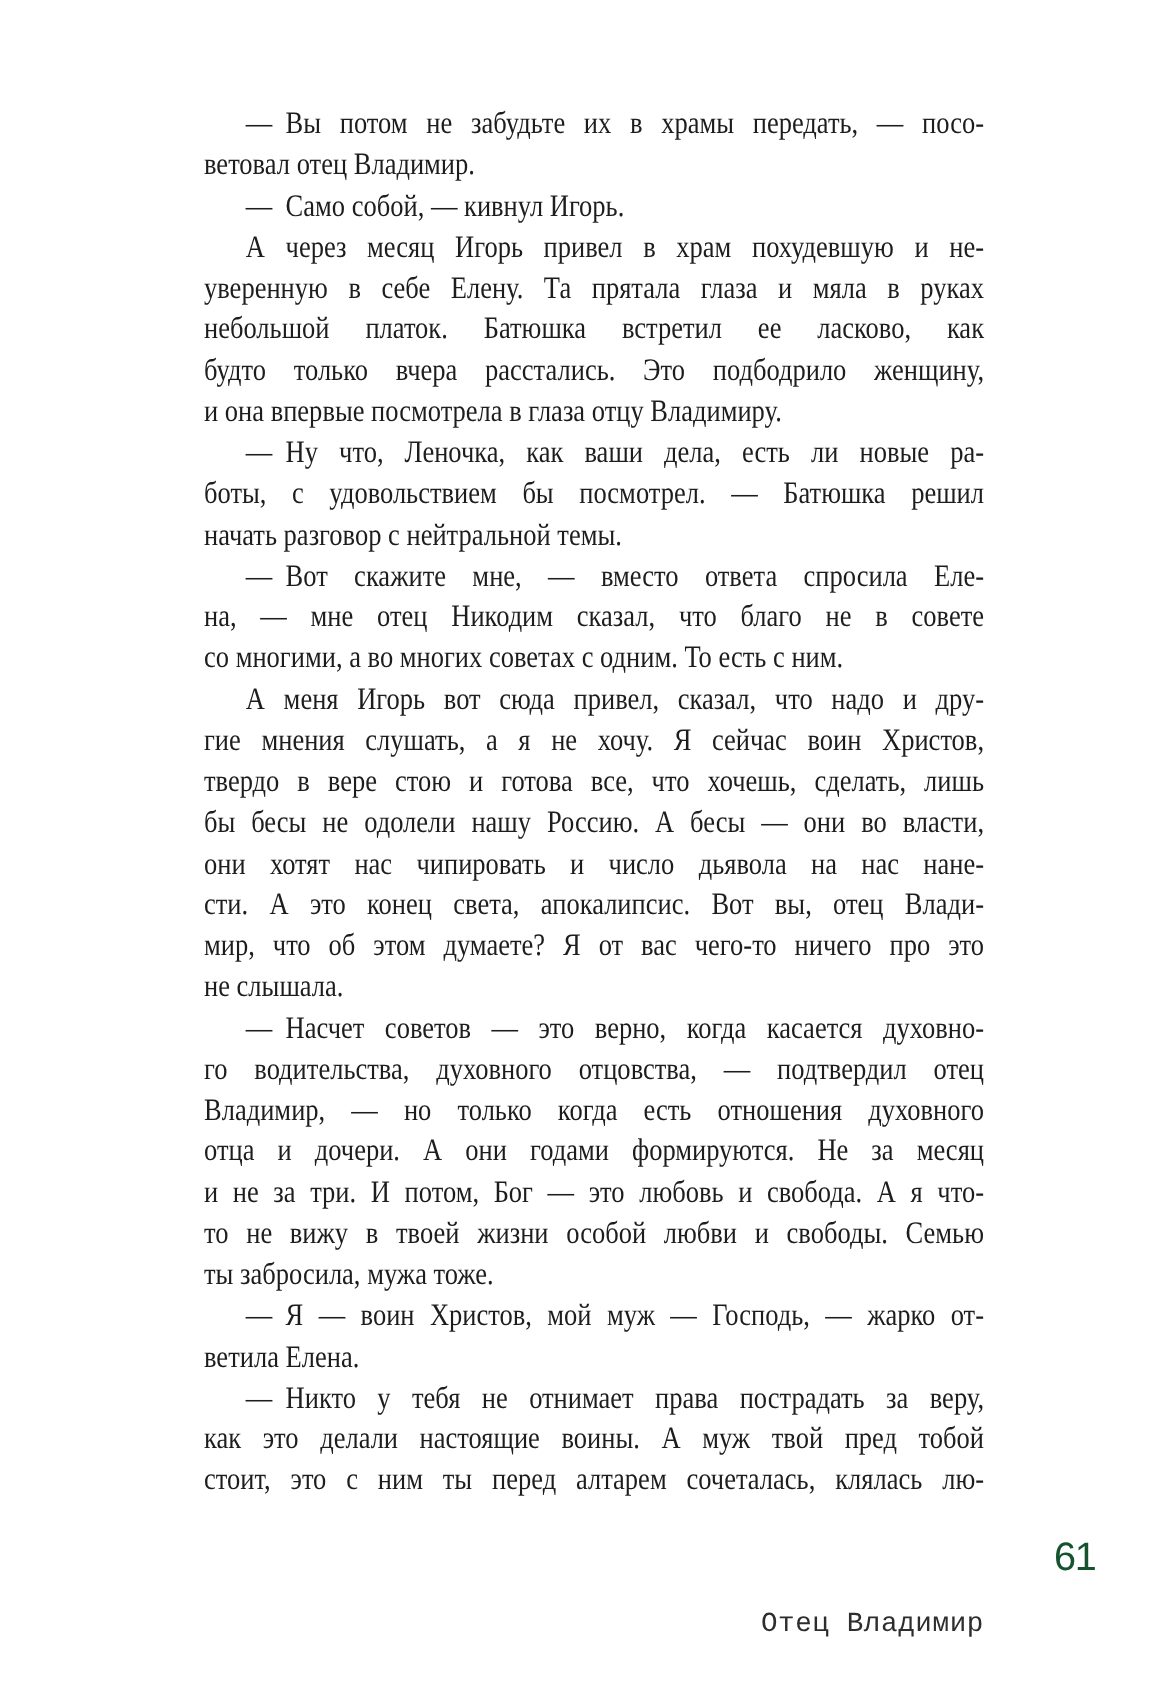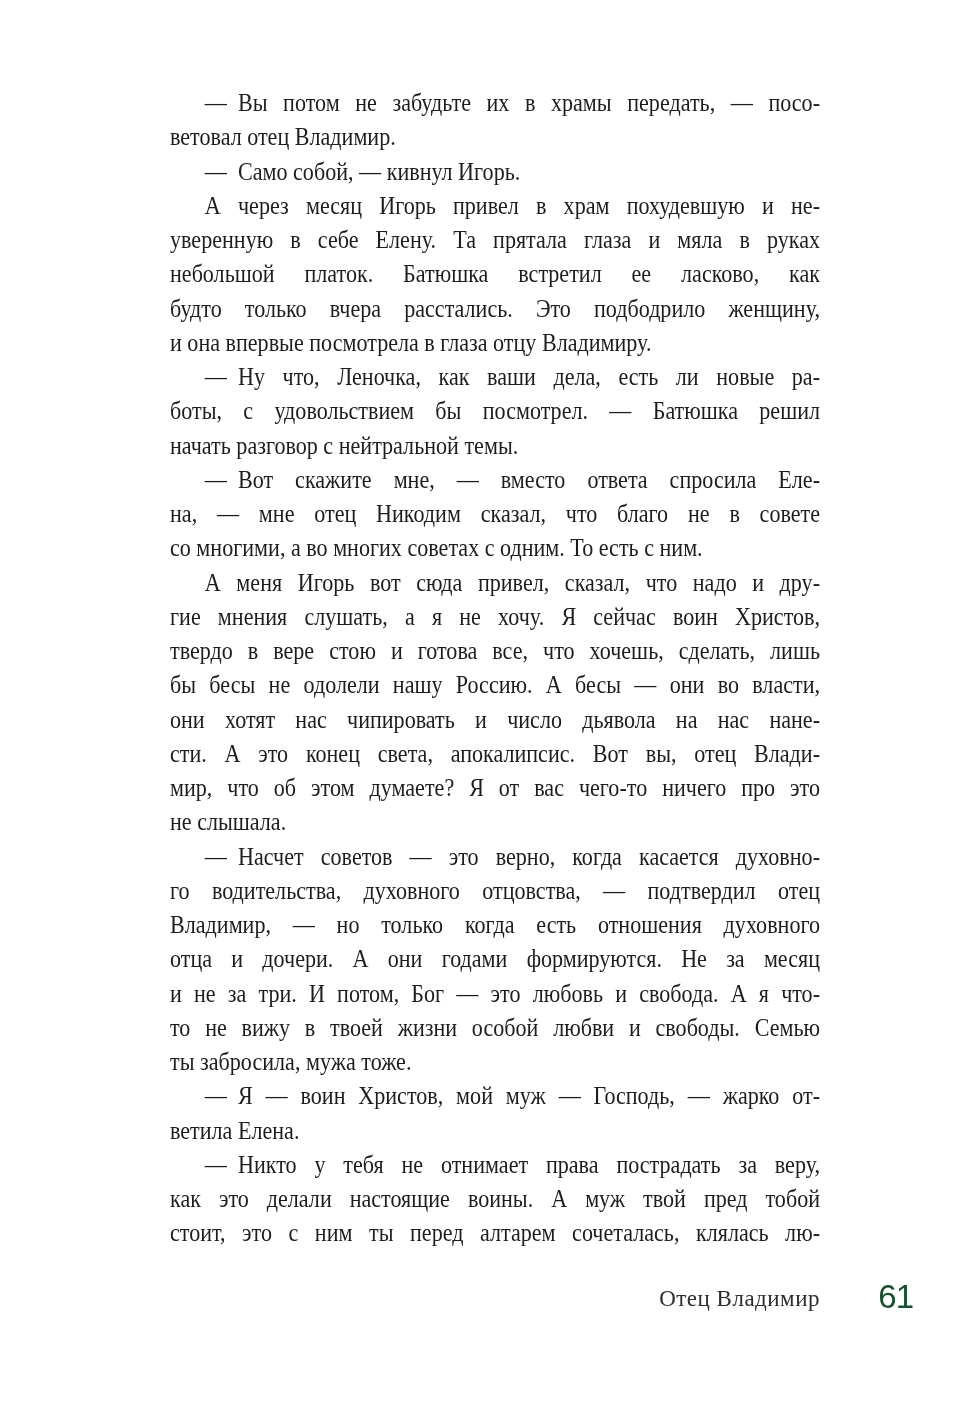--- a/index.html
+++ b/index.html
@@ -32,22 +32,22 @@
   }
   .line.just {
     text-align: justify;
     text-align-last: justify;
   }
   .line.first {
     text-indent: 41px;
   }
   .footer-title {
     position: absolute;
-    top: 1285px; right: 160px;
-    font-family: Liberation Serif, serif;
+    top: 1339px; right: 160px;
+    font-family: Liberation Mono, monospace;
     font-size: 23px;
     line-height: 28px;
     color: #2d2d2d;
     letter-spacing: 0.5px;
   }
   .footer-pagenum {
     position: absolute;
     top: 1279px; right: 67px;
     font-family: "Liberation Sans", "DejaVu Sans", sans-serif;
     font-size: 33px;

